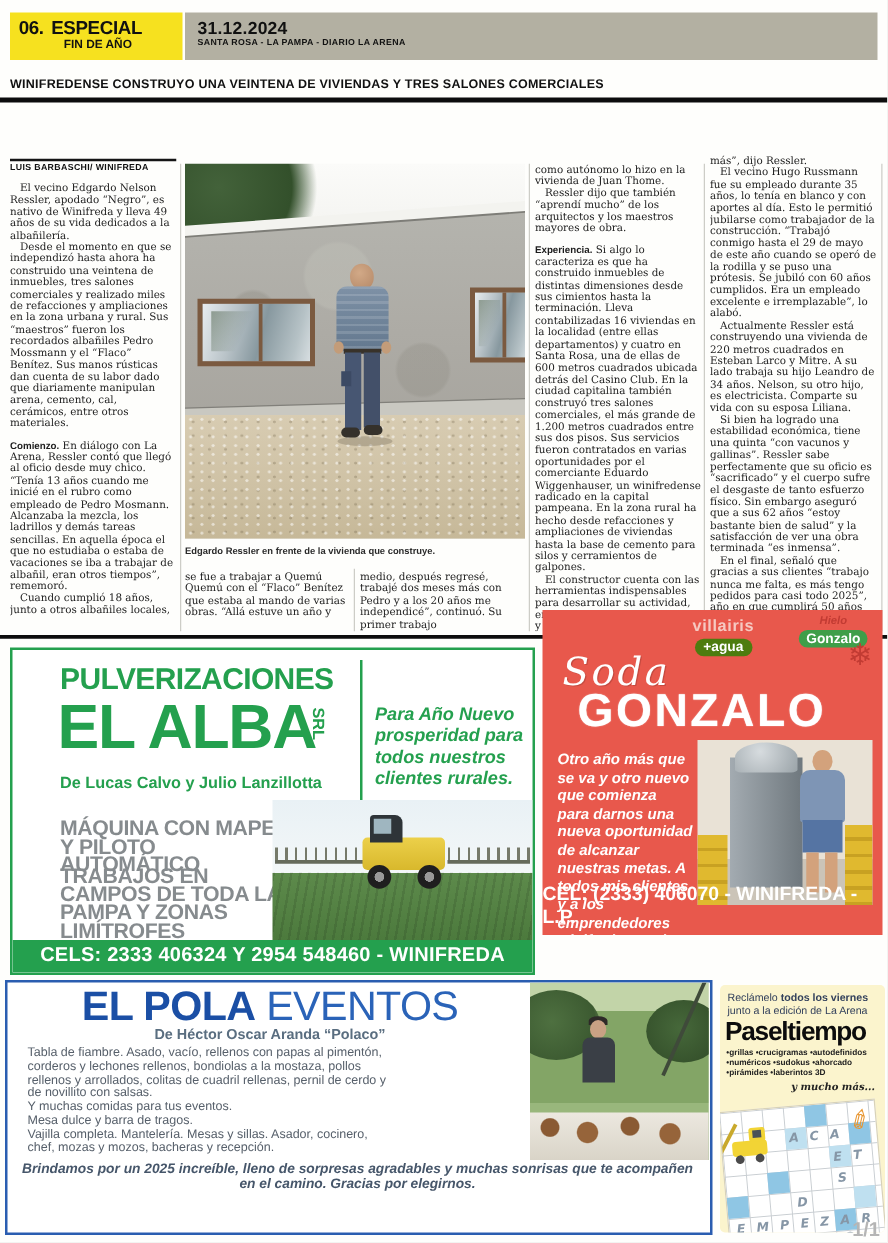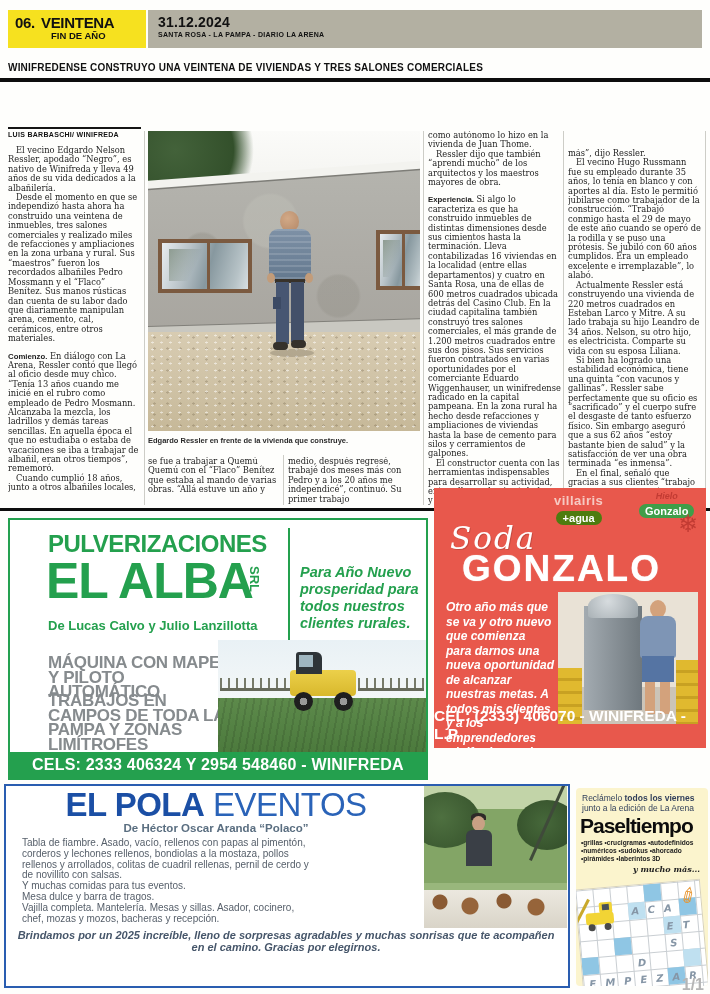--- a/index.html
+++ b/index.html
@@ -201,21 +201,21 @@
   .pencil{position:absolute;right:2px;top:2px;font-size:21px;color:#e8952f;transform:rotate(-72deg);}
   .page-ind{position:absolute;right:6px;bottom:0px;font-size:16px;color:#b5b5b5;font-weight:700;}
 </style>
 </head>
 <body>
 
 <div id="page">
 
   <div class="hd-yellow">
     <div class="row1">
-      <span class="num">06.</span><span>VEINTENA</span>
+      <span class="num">06.</span><span>ESPECIAL</span>
     </div>
     <div class="row2">FIN DE AÑO</div>
   </div>
   <div class="hd-gray">
     <div class="date">31.12.2024</div>
     <div class="loc">SANTA ROSA - LA PAMPA - DIARIO LA ARENA</div>
   </div>
 
   <div class="kicker">WINIFREDENSE CONSTRUYO UNA VEINTENA DE VIVIENDAS Y TRES SALONES COMERCIALES</div>
   <div class="rule-kicker"></div>
@@ -272,21 +272,21 @@
     <p class="flush">medio, después regresé, trabajé dos meses más con Pedro y a los 20 años me independicé”, continuó. Su primer trabajo</p>
   </div>
 
   <div class="bodycol" style="left:428px;top:131px;height:374px;">
     <p class="flush">como autónomo lo hizo en la vivienda de Juan Thome.</p>
     <p>Ressler dijo que también “aprendí mucho” de los arquitectos y los maestros mayores de obra.</p>
     <p class="sect"><span class="lead">Experiencia.</span> <span>Si algo lo caracteriza es que ha construido inmuebles de distintas dimensiones desde sus cimientos hasta la terminación. Lleva contabilizadas 16 viviendas en la localidad (entre ellas departamentos) y cuatro en Santa Rosa, una de ellas de 600 metros cuadrados ubicada detrás del Casino Club. En la ciudad capitalina también construyó tres salones comerciales, el más grande de 1.200 metros cuadrados entre sus dos pisos. Sus servicios fueron contratados en varias oportunidades por el comerciante Eduardo Wiggenhauser, un winifredense radicado en la capital pampeana. En la zona rural ha hecho desde refacciones y ampliaciones de viviendas hasta la base de cemento para silos y cerramientos de galpones.</span></p>
     <p>El constructor cuenta con las herramientas indispensables para desarrollar su actividad, entre ellas andamios tubulares y la hormigonera. Esa máquina “es un empleado</p>
   </div>
 
-  <div class="bodycol" style="left:568px;top:149px;width:134px;height:374px;">
+  <div class="bodycol" style="left:568px;top:124px;width:134px;height:374px;">
     <p class="flush">más”, dijo Ressler.</p>
     <p>El vecino Hugo Russmann fue su empleado durante 35 años, lo tenía en blanco y con aportes al día. Esto le permitió jubilarse como trabajador de la construcción. “Trabajó conmigo hasta el 29 de mayo de este año cuando se operó de la rodilla y se puso una prótesis. Se jubiló con 60 años cumplidos. Era un empleado excelente e irremplazable”, lo alabó.</p>
     <p>Actualmente Ressler está construyendo una vivienda de 220 metros cuadrados en Esteban Larco y Mitre. A su lado trabaja su hijo Leandro de 34 años. Nelson, su otro hijo, es electricista. Comparte su vida con su esposa Liliana.</p>
     <p>Si bien ha logrado una estabilidad económica, tiene una quinta “con vacunos y gallinas”. Ressler sabe perfectamente que su oficio es “sacrificado” y el cuerpo sufre el desgaste de tanto esfuerzo físico. Sin embargo aseguró que a sus 62 años “estoy bastante bien de salud” y la satisfacción de ver una obra terminada “es inmensa”.</p>
     <p>En el final, señaló que gracias a sus clientes “trabajo nunca me falta, es más tengo pedidos para casi todo 2025”, año en que cumplirá 50 años en el rubro de la construcción.</p>
   </div>
 
   <div class="rule-bottom"></div>
 
   <div class="alba">

